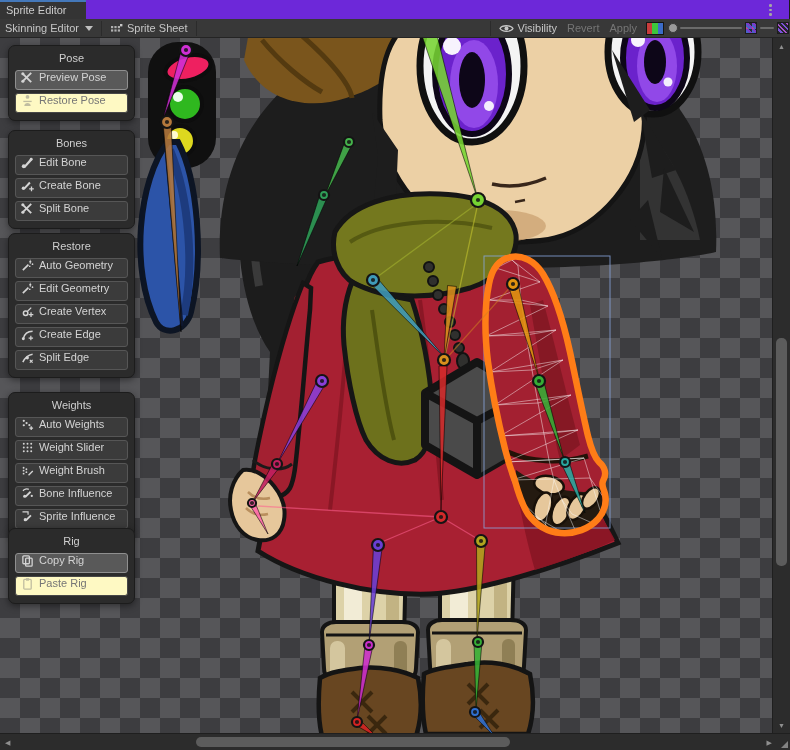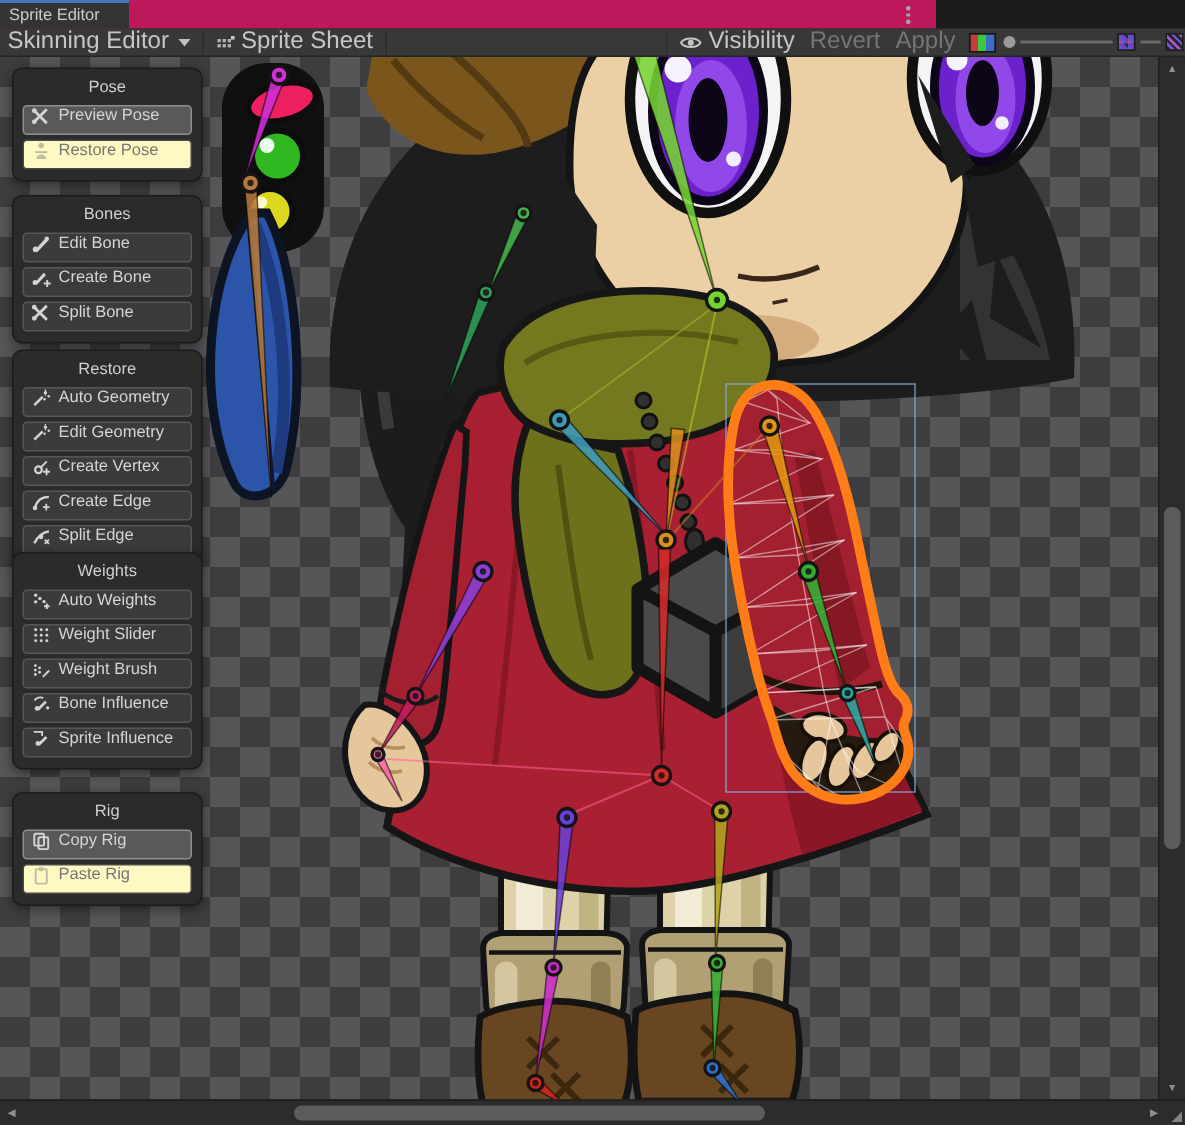--- a/index.html
+++ b/index.html
@@ -1,28 +1,28 @@
 <!DOCTYPE html>
 <html><head>
 <meta charset="utf-8">
 <style>
   html,body{margin:0;padding:0;background:#111;font-family:"Liberation Sans",sans-serif;}
   .stage{position:relative;width:790px;height:750px;background:#1b1b1b;overflow:hidden;
          -webkit-user-select:none;user-select:none;}
   
-  .titlebar{position:absolute;left:0;top:0;width:624px;height:19px;background:#be185d;}
+  .titlebar{position:absolute;left:0;top:0;width:789px;height:19px;background:#6d28d9;}
   .tab{position:absolute;left:0;top:0;height:19px;width:86px;background:#343434;
        border-top:2px solid #4478ba;box-sizing:border-box;color:#cccccc;font-size:11px;
        line-height:16px;padding-left:6px;}
   .kebab{position:absolute;right:16px;top:4px;width:4px;display:flex;flex-direction:column;gap:2px;}
   .kebab i{width:2.6px;height:2.6px;border-radius:50%;background:#a5a5a5;}
   
   .toolbar{position:absolute;left:0;top:19px;width:790px;height:19px;background:#383838;
            border-bottom:1px solid #242424;box-sizing:border-box;display:flex;align-items:center;
-           font-size:16px;color:#c6c6c6;}
+           font-size:11px;color:#c6c6c6;}
   .titem{display:flex;align-items:center;gap:4px;padding:0 5px;height:100%;cursor:default;}
   .titem.disabled{color:#757575;}
   .sep{width:1px;height:15px;background:#2b2b2b;margin:0 3px;}
   .caret{width:0;height:0;border-left:4px solid transparent;border-right:4px solid transparent;
          border-top:5px solid #c0c0c0;margin-left:2px;}
   .spacer{flex:1;}
   .swatch{width:16px;height:11px;border:1px solid #151515;margin:0 4px;
           background:linear-gradient(90deg,#c83c3c 0 33%,#3cc83c 33% 66%,#3c6cc8 66%);}
   .slider{position:relative;height:100%;display:flex;align-items:center;}
   .slider .track{height:2px;background:#6a6a6a;border-radius:1px;}
@@ -516,21 +516,21 @@
         <span class="blabel">Create Edge</span>
       </button>
       <button class="pbtn">
         <svg class="bicon">
             <use href="#i-edge-split"></use>
           </svg>
         <span class="blabel">Split Edge</span>
       </button>
     </section>
 
-    <section class="panel" style="top:368px">
+    <section class="panel" style="top:392px">
       <h4 class="ptitle">Weights</h4>
       <button class="pbtn">
         <svg class="bicon">
             <use href="#i-dots-sparkle"></use>
           </svg>
         <span class="blabel">Auto Weights</span>
       </button>
       <button class="pbtn">
         <svg class="bicon">
             <use href="#i-dots"></use>

